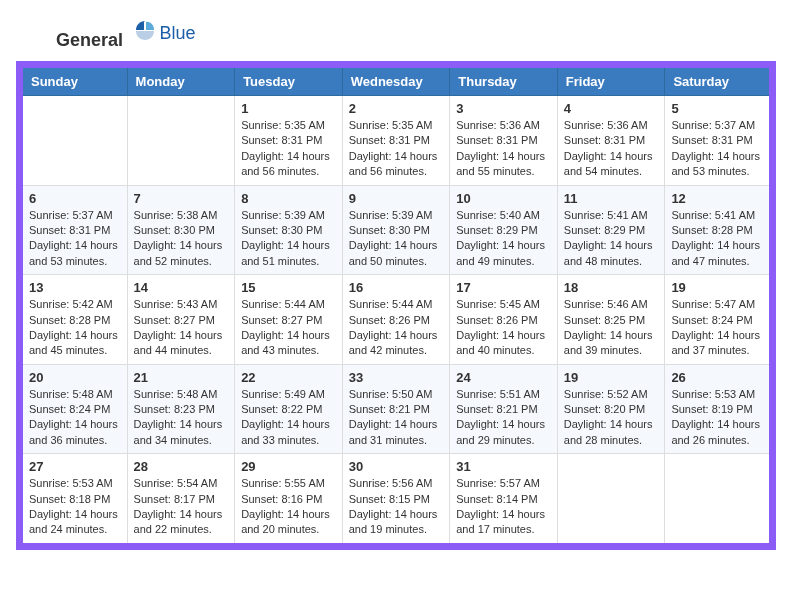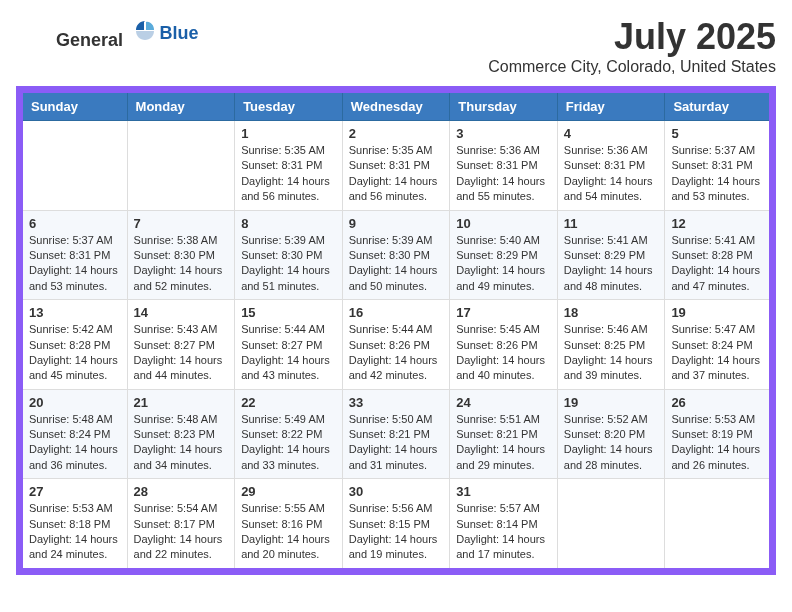--- a/index.html
+++ b/index.html
@@ -21,21 +21,21 @@
       display: flex;
       align-items: center;
     }
     .logo-text-general {
       font-size: 18px;
       font-weight: bold;
       color: #333;
     }
     .logo-text-blue {
       font-size: 18px;
-      font-weight: bold;
+      font-weight: normal;
       color: #1a5fa8;
     }
     .logo-icon {
       width: 30px;
       height: 30px;
       margin-left: 2px;
     }
     .title-area {
       text-align: right;
     }
@@ -99,24 +99,20 @@
     <div>
       <span class="logo-text-general">General</span>
       <svg class="logo-icon" viewBox="0 0 30 30">
         <path d="M15 5 C10 5 6 9 6 14 L14 14 L14 6 Z" fill="#1a5fa8"></path>
         <path d="M16 6 L16 14 L24 14 C24 9 20 5 16 6 Z" fill="#5aabdb"></path>
         <path d="M6 15 C6 20 10 24 15 24 C20 24 24 20 24 15 Z" fill="#1a5fa8" opacity="0.3"></path>
       </svg>
     </div>
     <span class="logo-text-blue">Blue</span>
   </div>
-  <div class="title-area">
-    <div class="month-title">July 2025</div>
-    <div class="location-title">Commerce City, Colorado, United States</div>
-  </div>
 </div>
 
 <table class="calendar">
   <thead>
     <tr>
     <th>Sunday</th>
         <th>Monday</th>
         <th>Tuesday</th>
         <th>Wednesday</th>
         <th>Thursday</th>

